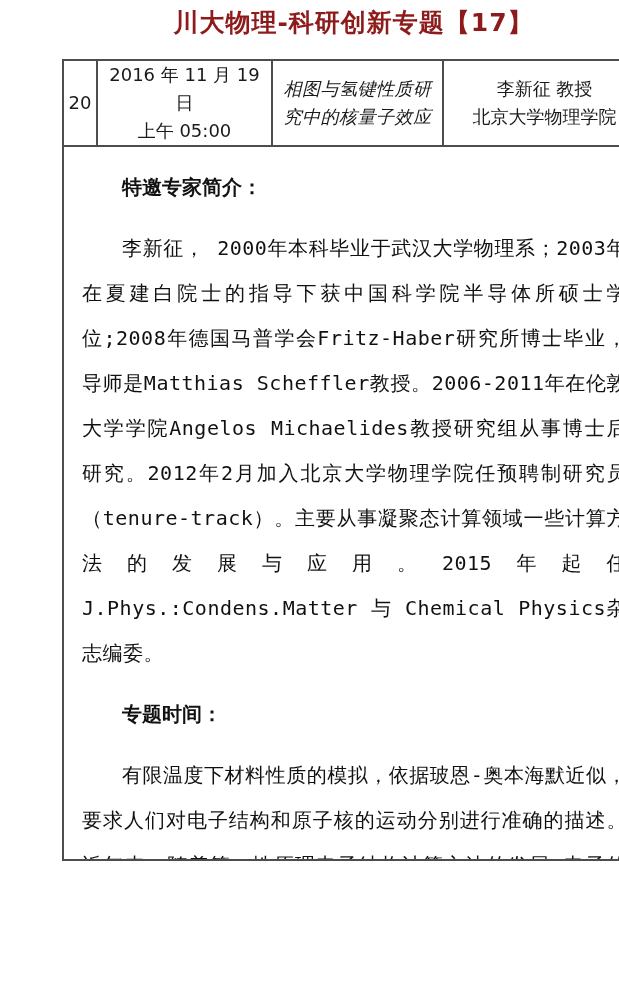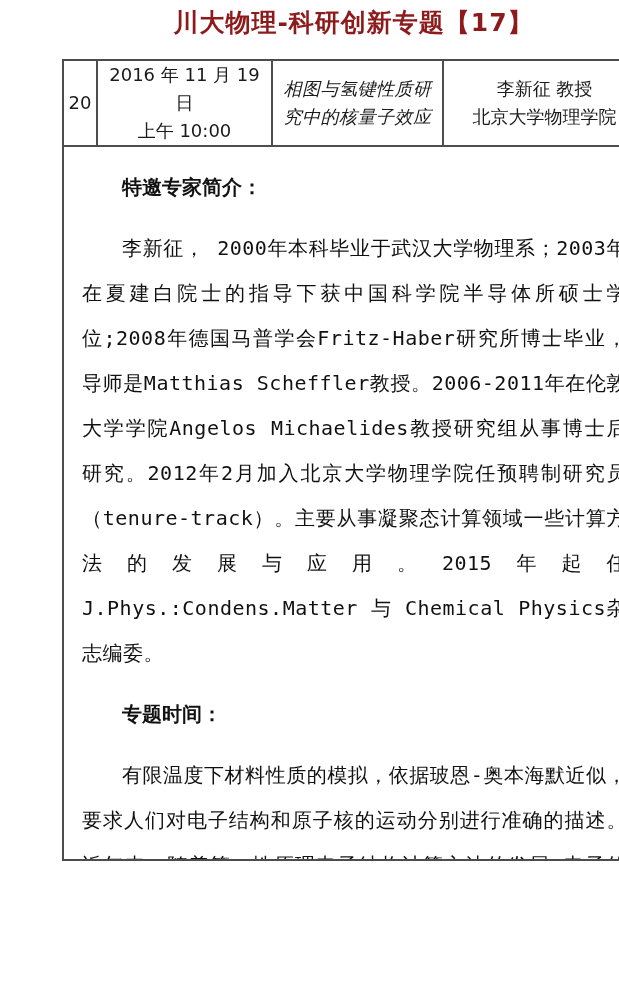--- a/index.html
+++ b/index.html
@@ -109,21 +109,21 @@
         <col class="c1">
         <col class="c2">
         <col class="c3">
         <col class="c4">
       </colgroup>
     <tbody>
       <tr class="session-row">
         <td class="num">20</td>
         <td class="time">
           <span>2016 年 11 月 19 日</span>
-          <span>上午 10:00</span>
+          <span>上午 05:00</span>
         </td>
         <td class="topic">相图与氢键性质研究中的核量子效应</td>
         <td class="expert">
           <span>李新征 教授</span>
           <span>北京大学物理学院</span>
         </td>
       </tr>
       <tr>
         <td colspan="4" class="details-cell">
           <div class="details-clip">

